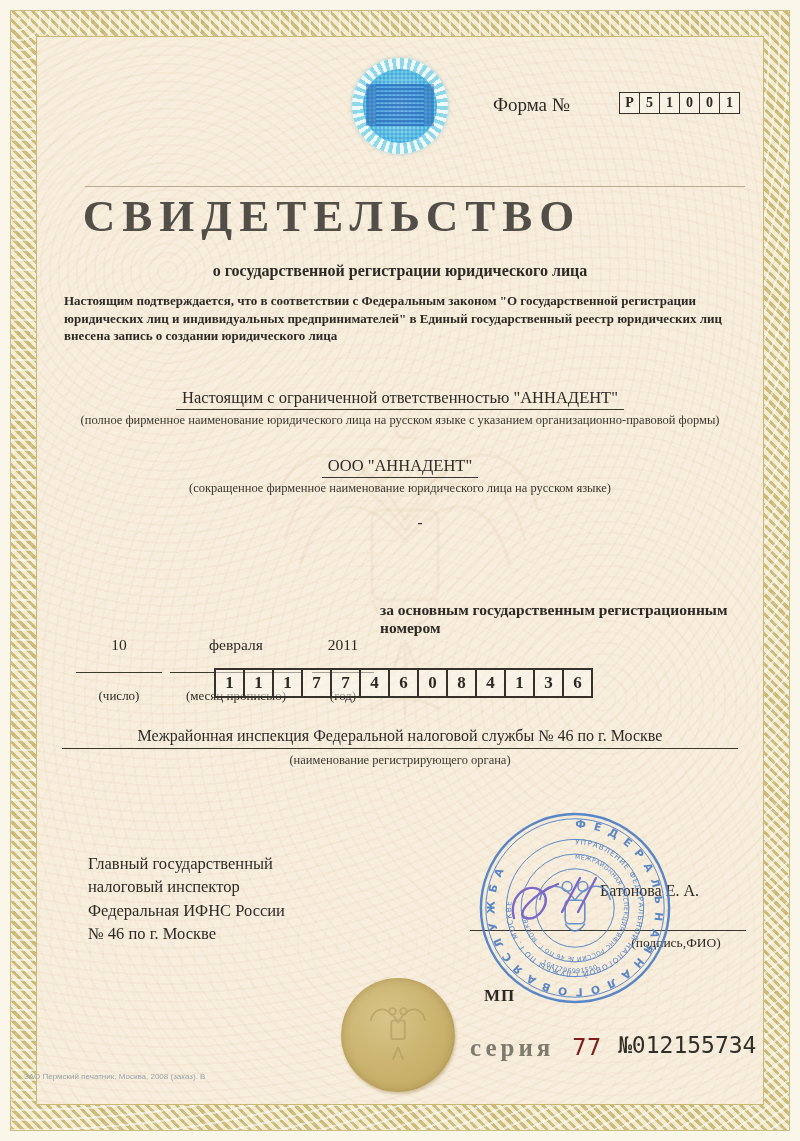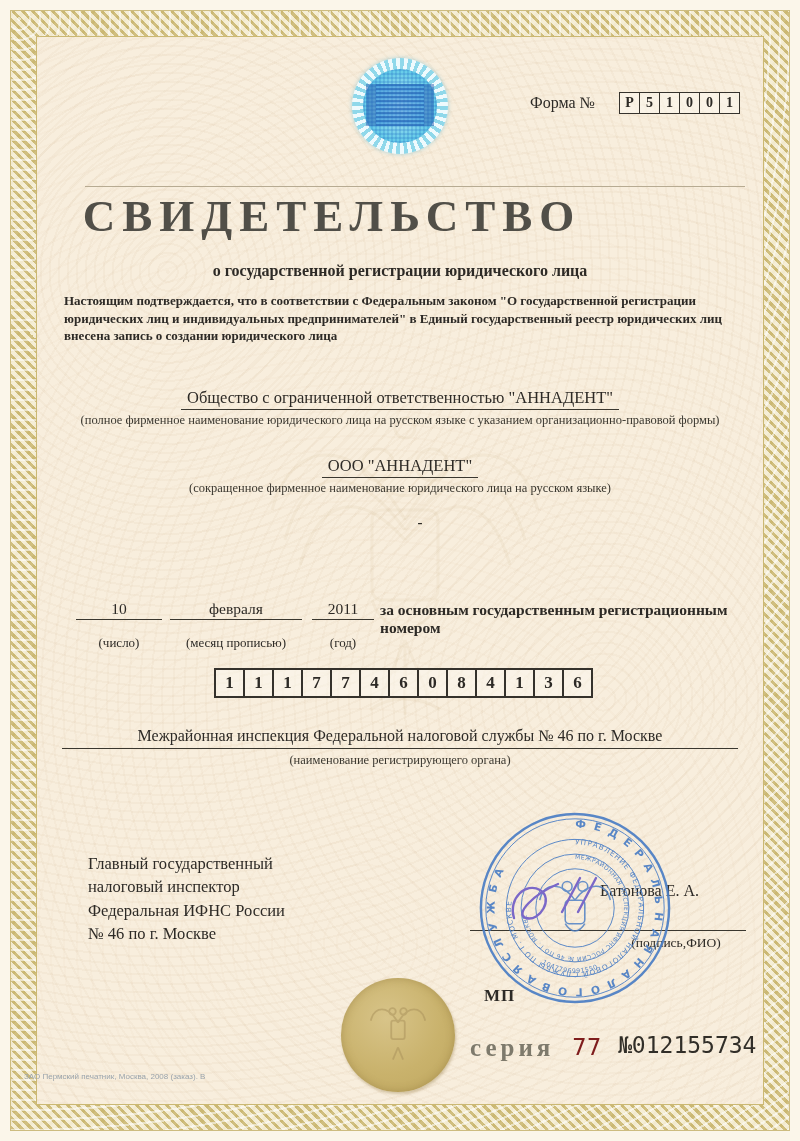--- a/index.html
+++ b/index.html
@@ -53,21 +53,21 @@
   .holo .sq{
     position:absolute;left:24px;top:26px;width:48px;height:42px;
     background:
       repeating-linear-gradient(0deg, rgba(20,80,170,.5) 0 2px, transparent 2px 4px),
       rgba(60,140,215,.55);
     box-shadow:-10px 0 0 rgba(30,80,170,.45), 10px 0 0 rgba(30,80,170,.45);
   }
 
   
   .formrow{position:absolute;left:0;top:92px;width:800px;z-index:3;}
-  .form-label{position:absolute;left:530px;top:2px;font-size:16px;}
+  .form-label{position:absolute;left:493px;top:2px;font-size:19px;}
   .cells{position:absolute;display:flex;}
   .cells .cell{
     width:19px;height:20px;border:1px solid #35322c;border-left:none;
     display:flex;align-items:center;justify-content:center;
     font-size:14px;font-weight:bold;background:rgba(252,248,238,.55);
   }
   .cells .cell:first-child{border-left:1px solid #35322c;}
   .form-cells{left:619px;top:0;}
   .ogrn-cells{left:214px;top:668px;}
   .ogrn-cells .cell{width:27px;height:26px;font-size:17px;border-width:2px;border-left:none;}
@@ -82,21 +82,21 @@
   .uline{display:inline-block;border-bottom:1px solid #3a372f;padding:0 6px 1px;}
   .fullname{left:0;top:388px;width:800px;font-size:16.5px;}
   .caption{font-size:12.5px;color:#3a372f;line-height:1.3;}
   .cap1{left:80px;top:412px;width:640px;}
   .shortname{left:0;top:456px;width:800px;font-size:16.5px;}
   .cap2{left:80px;top:480px;width:640px;}
   .dash{left:410px;top:514px;width:20px;font-size:15px;font-weight:bold;}
 
   .dateblock{position:absolute;left:0;top:600px;width:800px;z-index:3;font-size:15.5px;}
   .dfield{position:absolute;text-align:center;}
-  .dfield .val{display:block;border-bottom:1px solid #3a372f;padding-bottom:1px;}
+  .dfield .val{display:block;border-bottom:1px solid #3a372f;padding-bottom:18px;margin-top:36px;}
   .dfield .cap{display:block;font-size:13px;margin-top:15px;}
   .f-day{left:76px;width:86px;}
   .f-month{left:170px;width:132px;}
   .f-year{left:312px;width:62px;}
   .ogrn-label{position:absolute;left:380px;top:1px;width:370px;font-weight:bold;font-size:15.5px;}
 
   .authority{left:40px;top:727px;width:720px;font-size:16px;}
   .authority-rule{left:62px;top:748px;width:676px;border-bottom:1px solid #3a372f;height:0;}
   .cap3{left:80px;top:752px;width:640px;}
 
@@ -171,21 +171,21 @@
     </div>
   </div>
 
   <div class="abs agency-rule"></div>
   <div class="abs ctr doc-title">СВИДЕТЕЛЬСТВО</div>
   <div class="abs ctr doc-subtitle">о государственной регистрации юридического лица</div>
 
   <div class="abs intro">Настоящим подтверждается, что в соответствии с Федеральным законом "О государственной регистрации юридических лиц и индивидуальных предпринимателей" в Единый государственный реестр юридических лиц внесена запись о создании юридического лица</div>
 
   <div class="abs ctr fullname">
-    <span class="uline">Общество с ограниченной ответственностью "АННАДЕНТ"</span>
+    <span class="uline">Настоящим с ограниченной ответственностью "АННАДЕНТ"</span>
   </div>
   <div class="abs ctr caption cap1">(полное фирменное наименование юридического лица на русском языке с указанием организационно-правовой формы)</div>
   <div class="abs ctr shortname">
     <span class="uline">ООО "АННАДЕНТ"</span>
   </div>
   <div class="abs ctr caption cap2">(сокращенное фирменное наименование юридического лица  на русском языке)</div>
   <div class="abs ctr dash">-</div>
 
   <div class="dateblock">
     <div class="dfield f-day">

